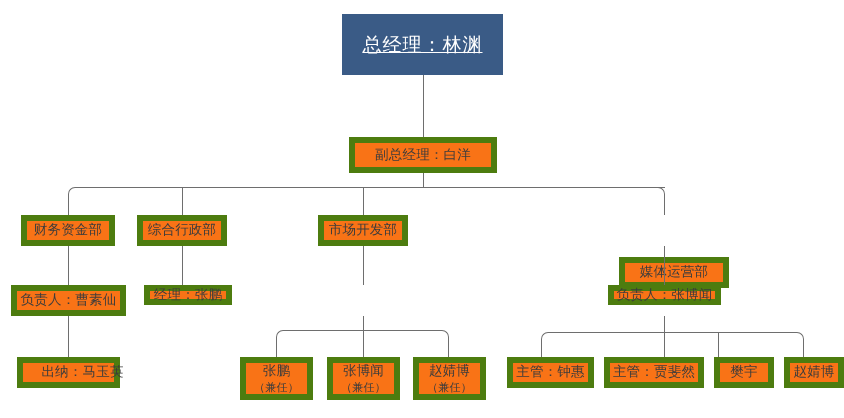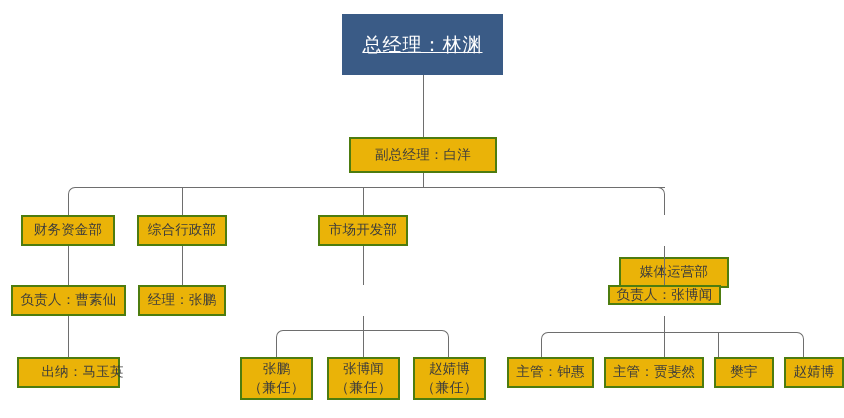--- a/index.html
+++ b/index.html
@@ -16,37 +16,37 @@
     overflow: hidden;
   }
   .node {
     position: absolute;
     box-sizing: border-box;
     display: flex;
     flex-direction: column;
     align-items: center;
     justify-content: center;
     text-align: center;
-    background: #eab308;
-    border: 2px solid #4d7c0f;
+    background: #f97316;
+    border: 6px solid #4d7c0f;
     color: #3c3c3c;
     font-size: 13.5px;
     line-height: 1.35;
     letter-spacing: 0.2px;
     white-space: nowrap;
   }
   .node.root {
     background: #3a5b86;
     border: 1px solid #3a5b86;
     color: #ffffff;
     font-size: 19px;
     letter-spacing: 1px;
   }
   .node .sub {
-    font-size: 14px;
+    font-size: 11px;
     display: block;
   }
   
   .conn {
     position: absolute;
     background: #6e6e6e;
   }
   .vline { width: 1px; }
   .hline { height: 1px; }
   .elbow {
@@ -104,21 +104,21 @@
   </div>
 
   <div class="conn vline" style="left:68px; top:246px; height:39px;"></div>
   <div class="conn vline" style="left:182px; top:246px; height:39px;"></div>
   <div class="conn vline" style="left:363px; top:246px; height:39px;"></div>
   <div class="conn vline" style="left:664px; top:246px; height:39px;"></div>
 
   <div class="node" style="left:11px; top:285px; width:115px; height:31px;">
     <span>负责人：曹素仙</span>
   </div>
-  <div class="node" style="left:138px; top:285px; width:88px; height:31px;text-align:center;">
+  <div class="node" style="left:144px; top:285px; width:88px; height:20px;text-align:center;">
     <span>经理：张鹏</span>
   </div>
   <div class="node" style="left:608px; top:285px; width:113px; height:20px;">
     <span>负责人：张博闻</span>
   </div>
 
   <div class="conn vline" style="left:68px; top:316px; height:41px;"></div>
 
   <div class="conn vline" style="left:363px; top:316px; height:15px;"></div>
   <div class="elbow tl" style="left:276px; top:330px; width:26px; height:27px;"></div>

